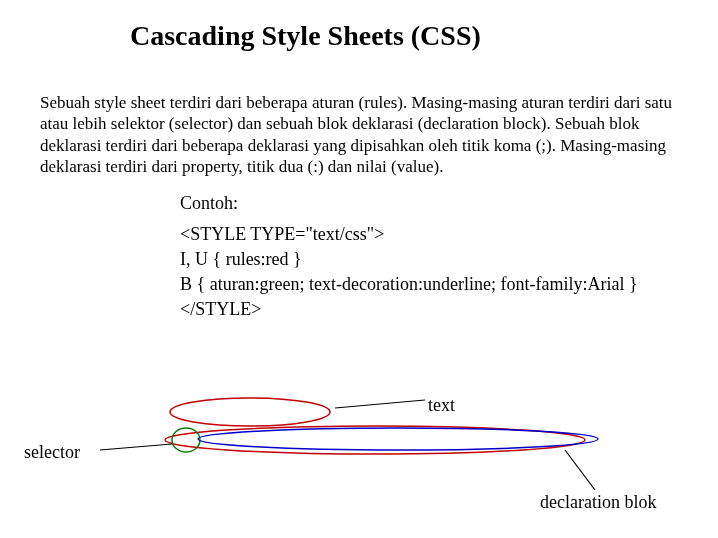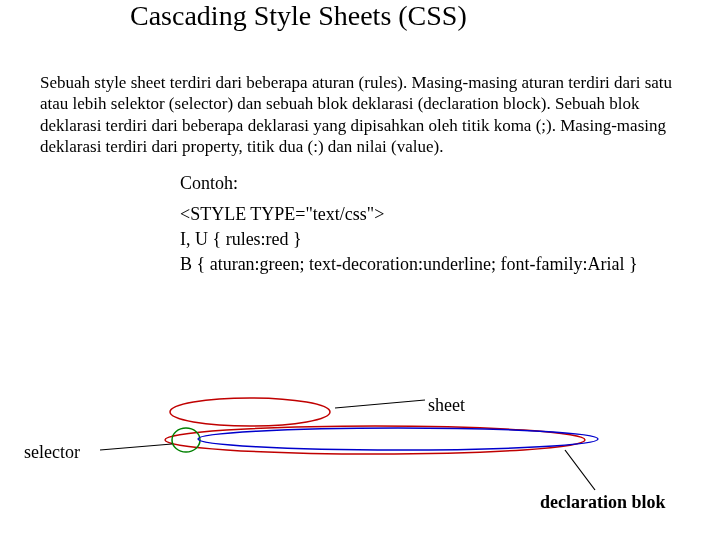--- a/index.html
+++ b/index.html
@@ -9,21 +9,23 @@
     height: 538px;
     background: #ffffff;
     font-family: "Times New Roman", Times, serif;
     color: #000000;
     position: relative;
     overflow: hidden;
   }
   .title {
     font-size: 28px;
     text-align: left;
+    margin-top: 20px;
     margin-left: 130px;
+    font-weight: bold;
   }
   .paragraph {
     font-size: 17px;
     margin: 40px 40px 0 40px;
     line-height: 1.25;
   }
   .contoh {
     font-size: 18px;
     margin-top: 16px;
     margin-left: 180px;
@@ -46,21 +48,20 @@
     left: 428px;
     top: 395px;
   }
   .label-selector {
     left: 24px;
     top: 442px;
   }
   .label-declblock {
     left: 540px;
     top: 492px;
-    font-weight: bold;
   }
   svg.overlay {
     position: absolute;
     left: 0;
     top: 0;
     pointer-events: none;
   }
 </style>
 </head>
 <body>
@@ -68,23 +69,24 @@
 <div class="title">Cascading Style Sheets (CSS)</div>
 
 <div class="paragraph">Sebuah style sheet terdiri dari beberapa aturan (rules). Masing-masing aturan terdiri dari satu atau lebih selektor (selector) dan sebuah blok deklarasi (declaration block). Sebuah blok deklarasi terdiri dari beberapa deklarasi yang dipisahkan oleh titik koma (;). Masing-masing deklarasi terdiri dari property, titik dua (:) dan nilai (value).</div>
 
 <div class="contoh">Contoh:</div>
 
 <div class="code-block">
   <div class="code-line">&lt;STYLE TYPE="text/css"&gt;</div>
   <div class="code-line">I, U { rules:red }</div>
   <div class="code-line">B { aturan:green; text-decoration:underline; font-family:Arial }</div>
+  <div class="code-line">&lt;/STYLE&gt;</div>
 </div>
 
-<div class="label label-rules">sheet</div>
+<div class="label label-rules">text</div>
 <div class="label label-selector">selector</div>
 <div class="label label-declblock">declaration blok</div>
 
 <svg class="overlay" width="718" height="538">
 
   <ellipse cx="250" cy="412" rx="80" ry="14" fill="none" stroke="#c00000" stroke-width="1.5"></ellipse>
 
   <ellipse cx="375" cy="440" rx="210" ry="14" fill="none" stroke="#c00000" stroke-width="1.5"></ellipse>
 
   <line x1="425" y1="400" x2="335" y2="408" stroke="#000000" stroke-width="1.2"></line>

